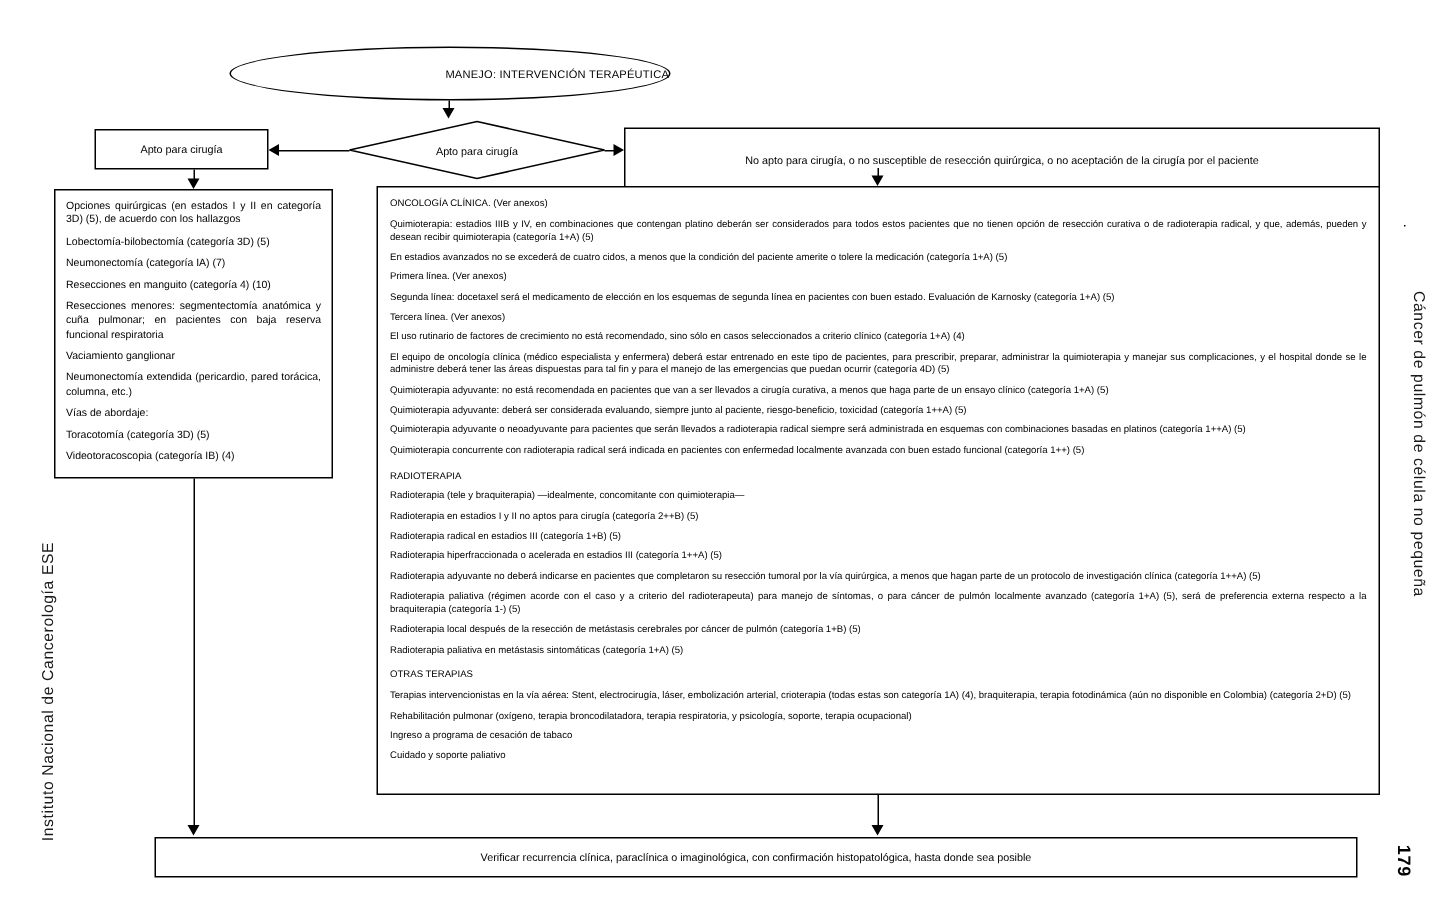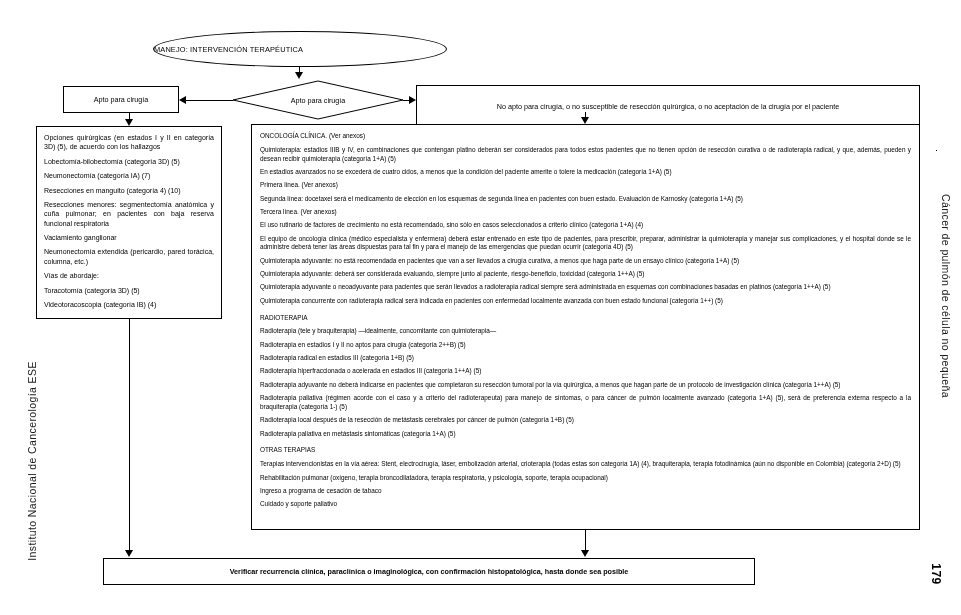--- a/index.html
+++ b/index.html
@@ -52,21 +52,21 @@
     border-right: 7px solid #000;
   }
 
   
   #terminator-start {
     position: absolute;
     left: 153px; top: 31px;
     width: 294px; height: 36px;
     border: 1px solid #000;
     border-radius: 50%;
-    display: flex; align-items: center; justify-content: flex-start;
+    display: flex; align-items: center; justify-content: flex-end;
     font-size: 7.4px;
     letter-spacing: .15px;
   }
 
   #decision-apto {
     position: absolute;
     left: 232px; top: 80px;
     width: 172px; height: 40px;
   }
   #decision-apto svg { display: block; }
@@ -110,23 +110,22 @@
   }
   #box-onco p.heading {
     margin-bottom: 5px;
   }
   #box-onco p.spacer-before {
     margin-top: 8px;
   }
   #box-onco p:last-child { margin-bottom: 0; }
 
   #box-verify {
-    left: 103px; top: 558px; width: 652px; height: 27px;
-    font-size: 7.2px;
-    font-weight: bold;
+    left: 103px; top: 558px; width: 802px; height: 27px;
+    font-size: 7.2px;
   }
 
   
   .side-label {
     position: absolute;
     white-space: nowrap;
     font-size: 10.5px;
     letter-spacing: .4px;
     color: #1a1a1a;
   }

